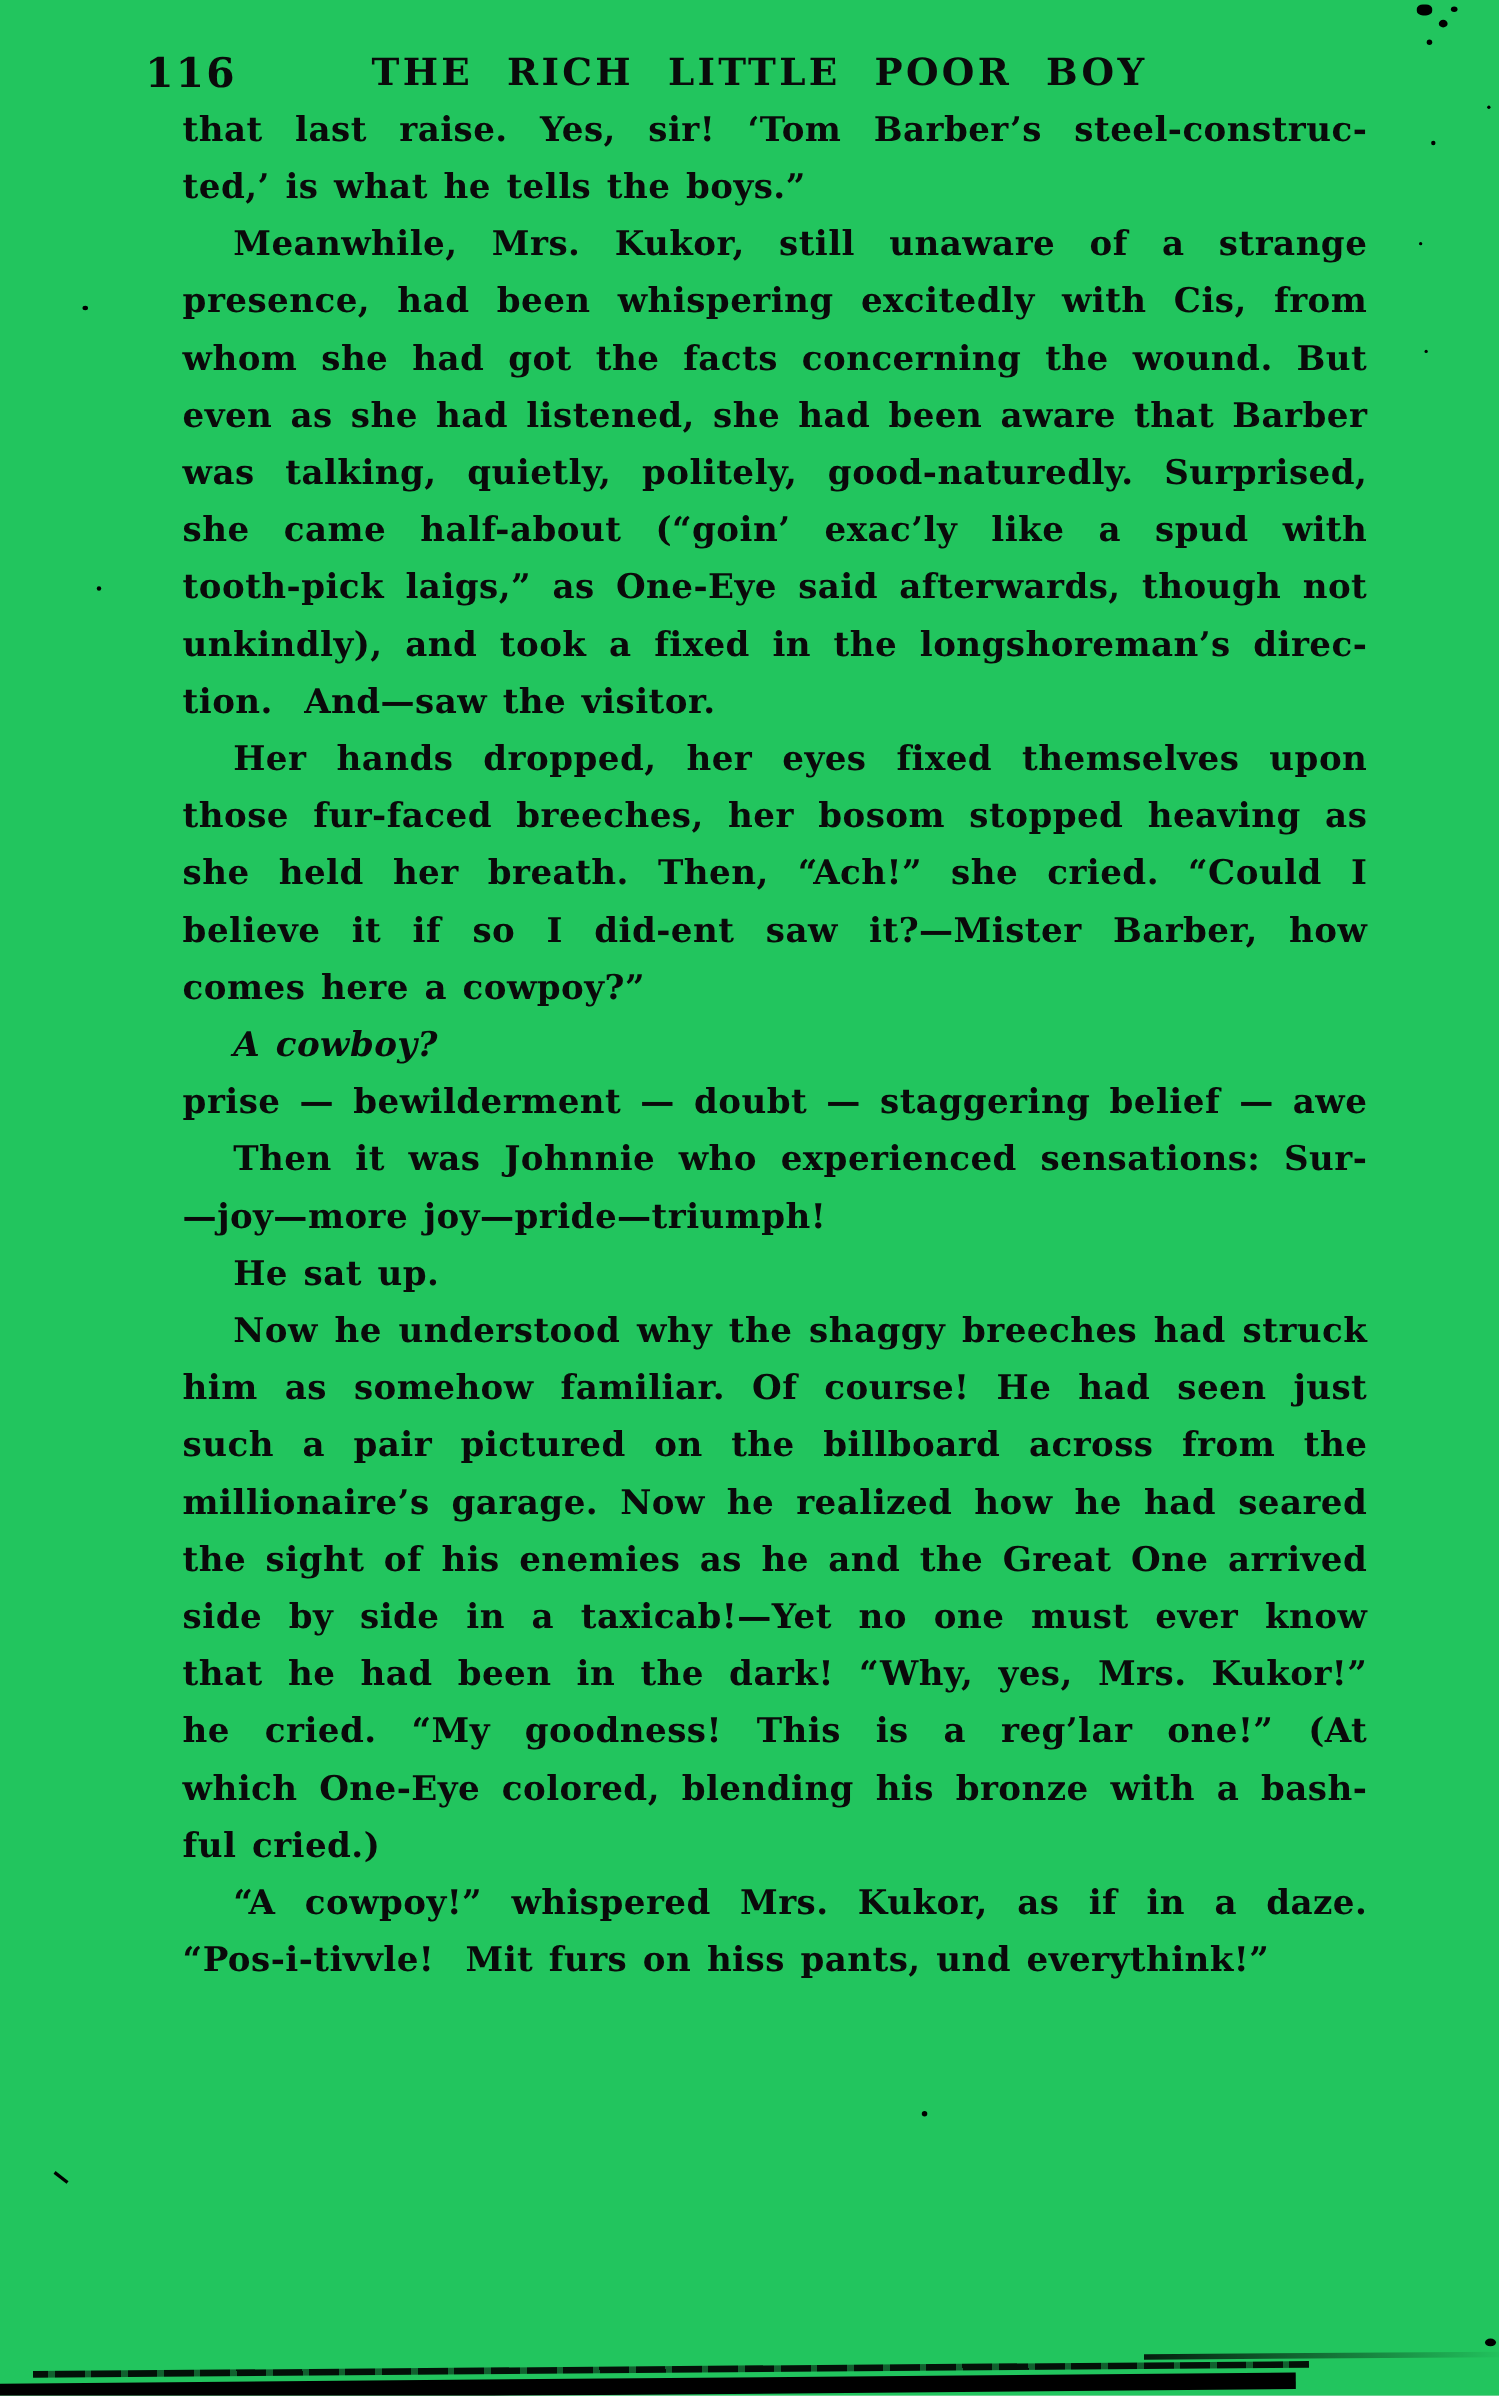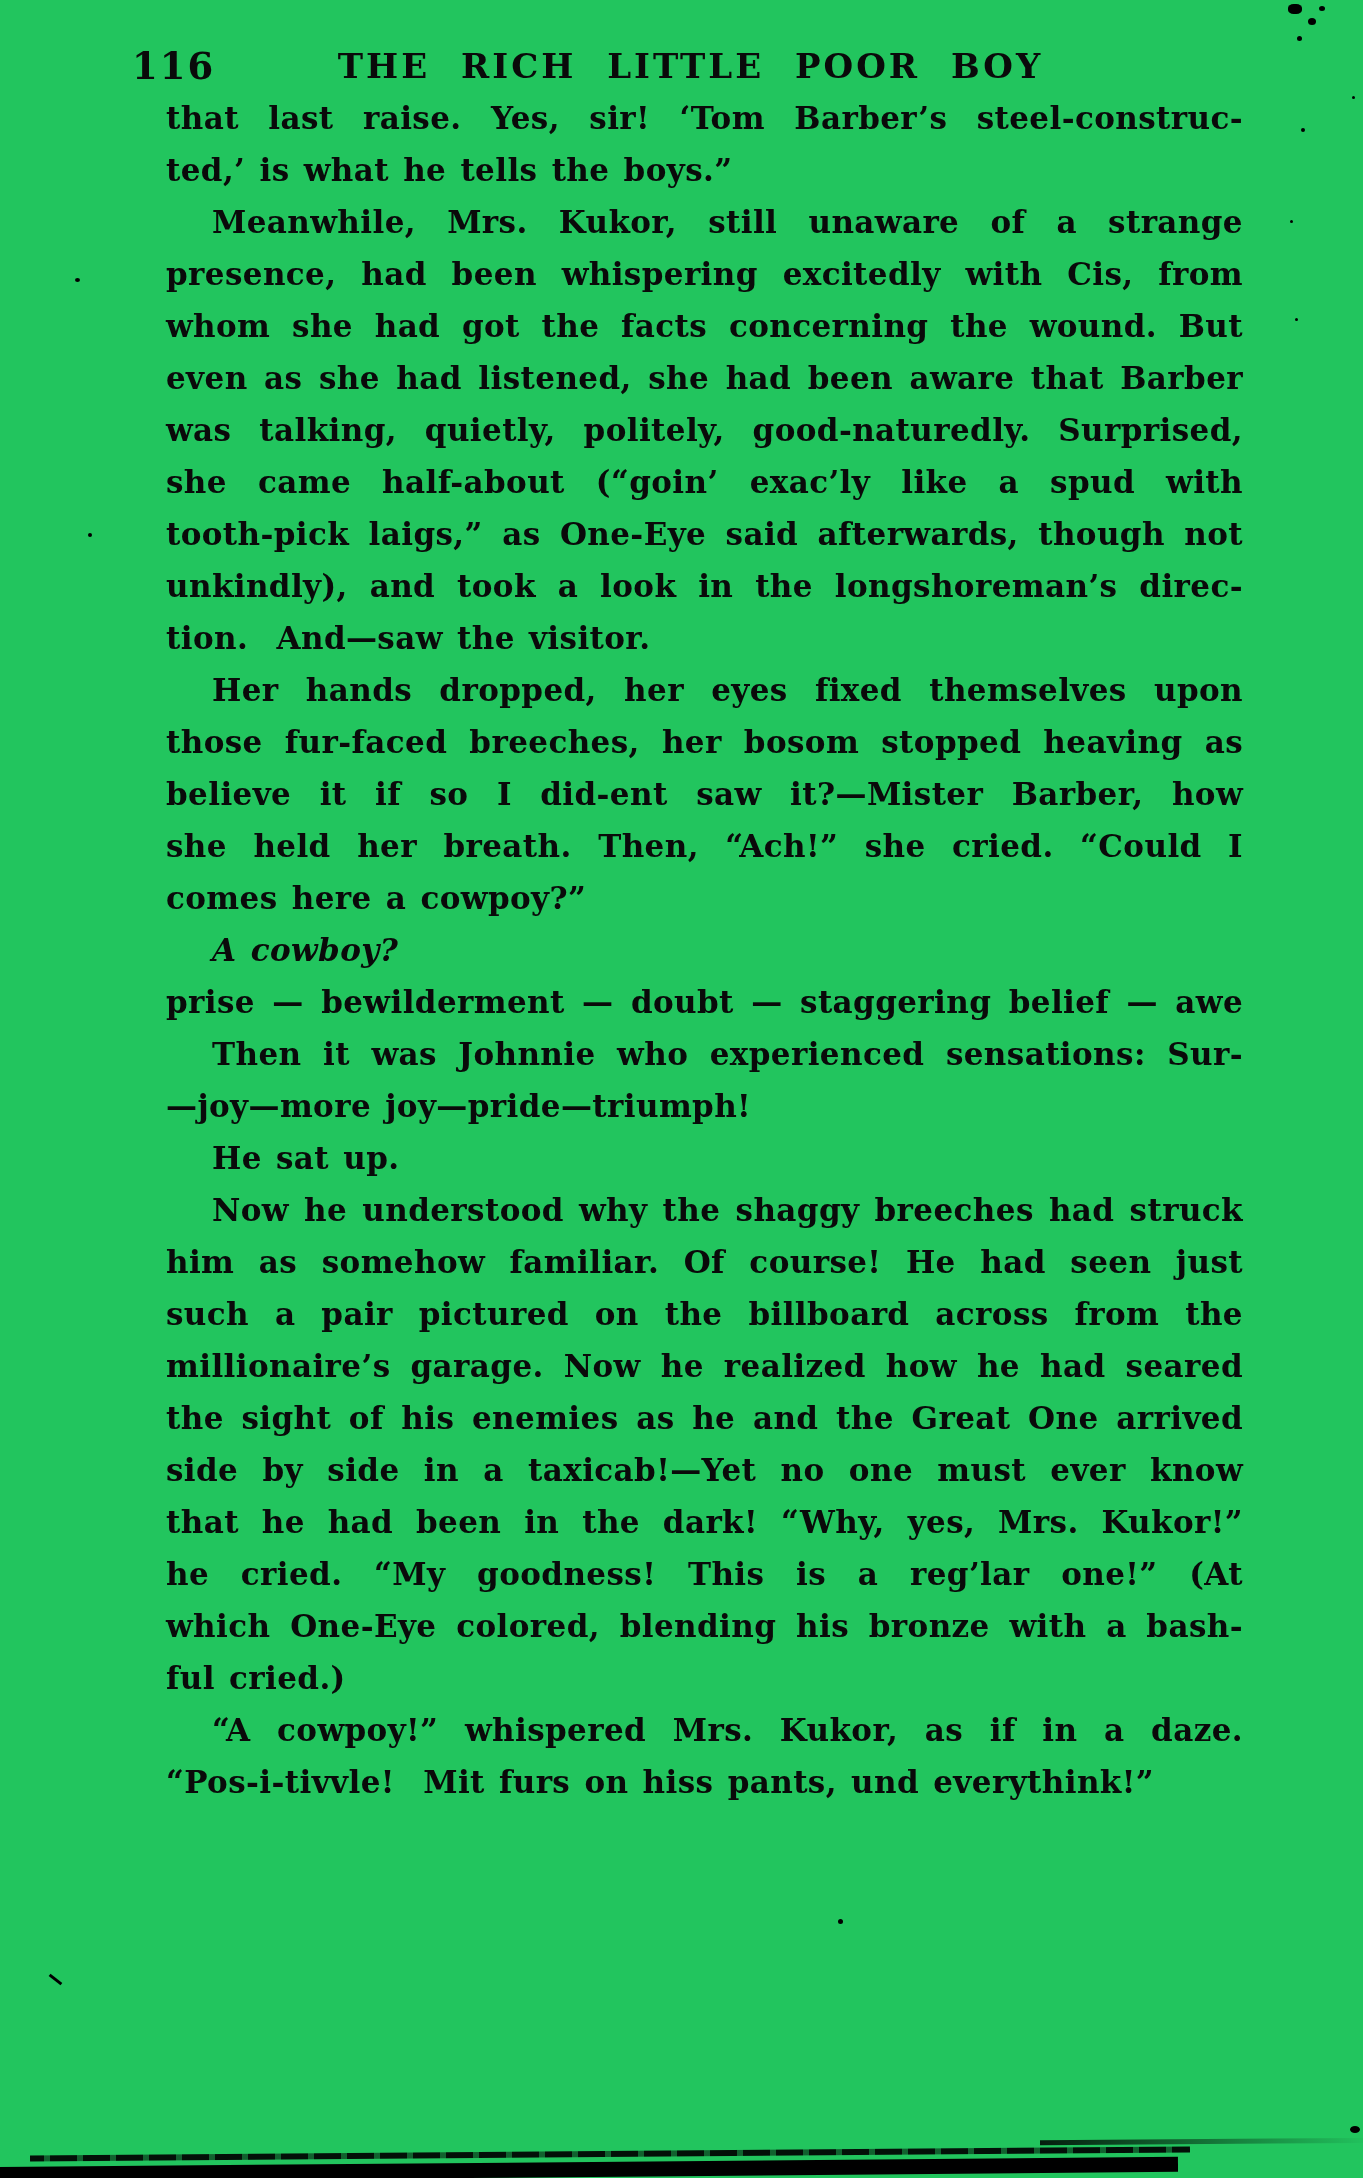--- a/index.html
+++ b/index.html
@@ -72,28 +72,28 @@
         <div class="line">ted,’ is what he tells the boys.”</div>
       </div>
       <div class="para">
         <div class="line j ind">Meanwhile, Mrs. Kukor, still unaware of a strange</div>
         <div class="line j">presence, had been whispering excitedly with Cis, from</div>
         <div class="line j">whom she had got the facts concerning the wound. But</div>
         <div class="line j">even as she had listened, she had been aware that Barber</div>
         <div class="line j">was talking, quietly, politely, good-naturedly. Surprised,</div>
         <div class="line j">she came half-about (“goin’ exac’ly like a spud with</div>
         <div class="line j">tooth-pick laigs,” as One-Eye said afterwards, though not</div>
-        <div class="line j">unkindly), and took a look in the longshoreman’s direc-</div>
+        <div class="line j">unkindly), and took a fixed in the longshoreman’s direc-</div>
         <div class="line">tion.&nbsp; And—saw the visitor.</div>
       </div>
       <div class="para">
         <div class="line j ind">Her hands dropped, her eyes fixed themselves upon</div>
         <div class="line j">those fur-faced breeches, her bosom stopped heaving as</div>
+        <div class="line j">she held her breath. Then, “Ach!” she cried. “Could I</div>
         <div class="line j">believe it if so I did-ent saw it?—Mister Barber, how</div>
-        <div class="line j">she held her breath. Then, “Ach!” she cried. “Could I</div>
         <div class="line">comes here a cowpoy?”</div>
       </div>
       <div class="para">
         <div class="line ind it">A cowboy?</div>
       </div>
       <div class="para">
         <div class="line j">prise — bewilderment — doubt — staggering belief — awe</div>
         <div class="line j ind">Then it was Johnnie who experienced sensations: Sur-</div>
         <div class="line">—joy—more joy—pride—triumph!</div>
       </div>

